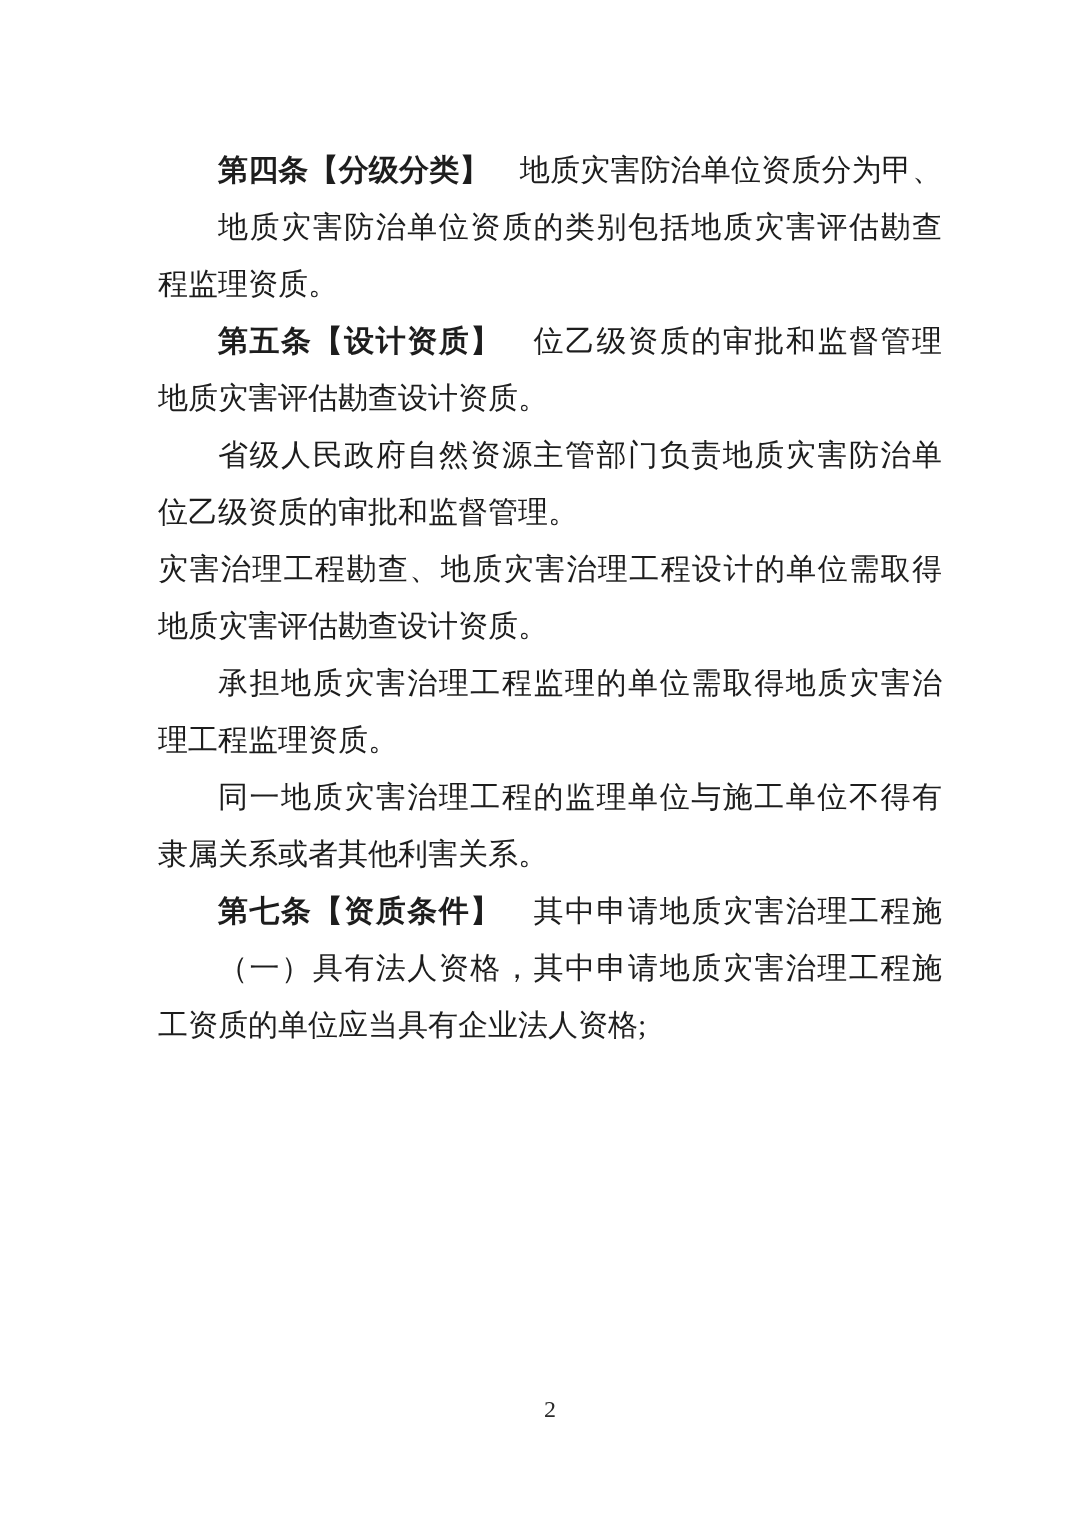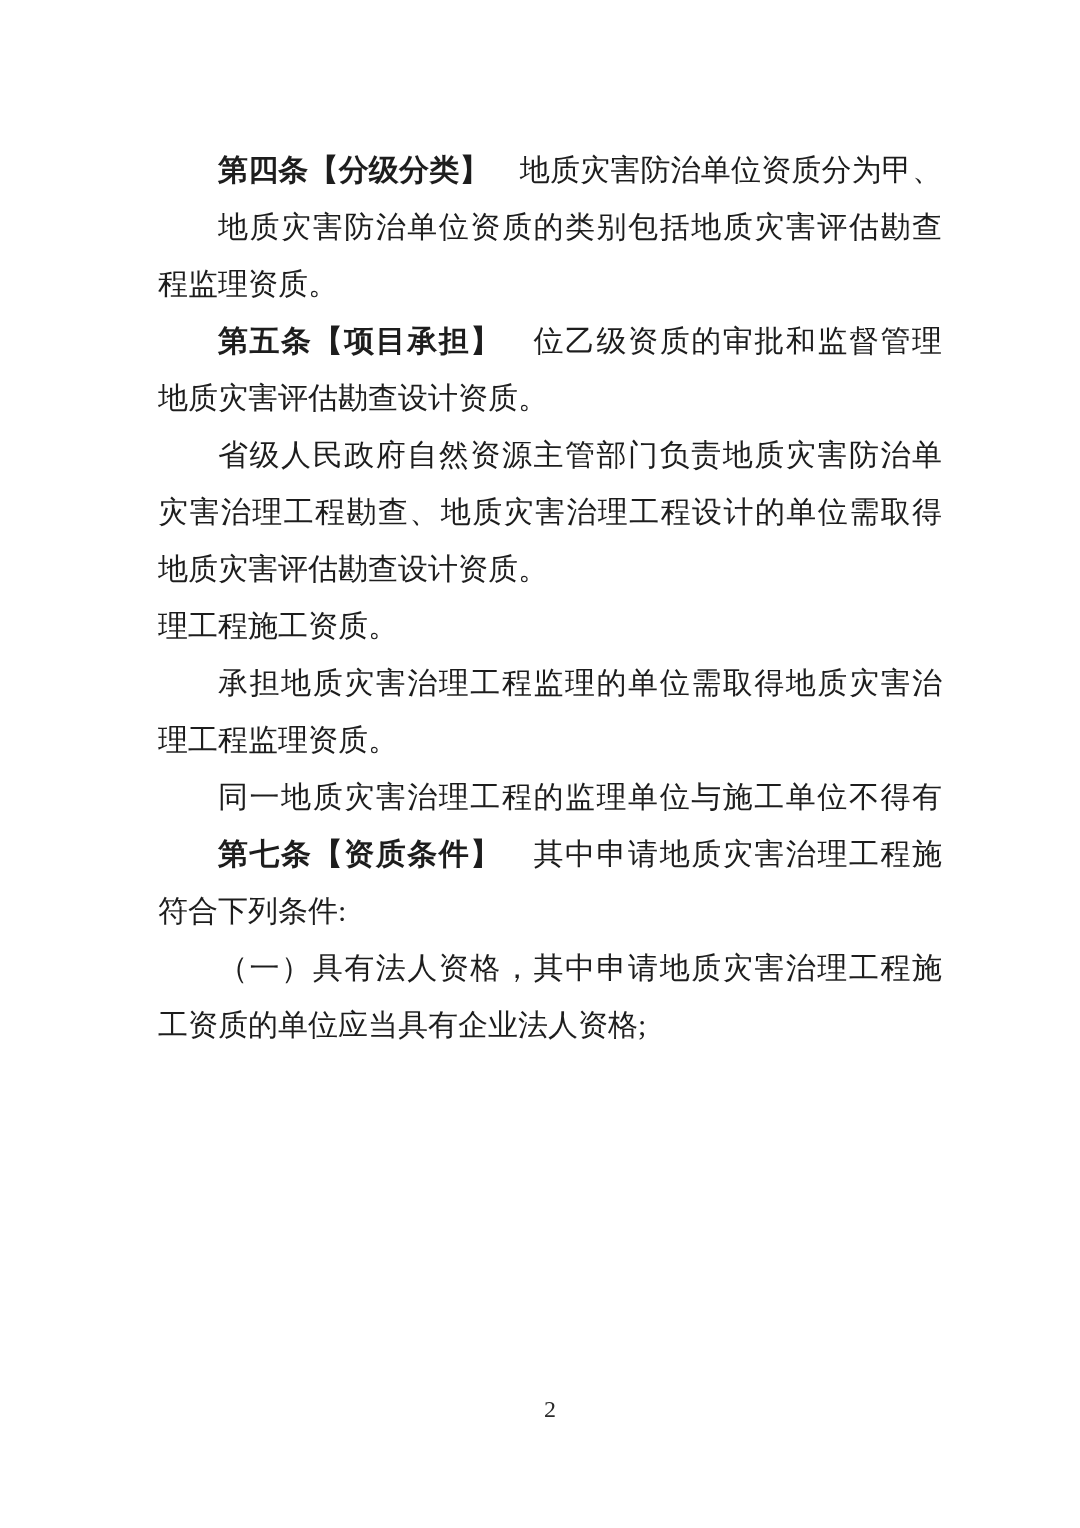--- a/index.html
+++ b/index.html
@@ -55,28 +55,28 @@
   }
 </style>
 </head>
 <body>
 
 <main class="page">
   <section class="text-block" id="document-body">
       <div class="line fill indent"><span class="seg bold">第四条【分级分类】</span><span class="seg">　地质灾害防治单位资质分为甲、</span></div>
       <div class="line fill indent"><span class="seg">地质灾害防治单位资质的类别包括地质灾害评估勘查</span></div>
       <div class="line"><span class="seg">程监理资质。</span></div>
-      <div class="line fill indent"><span class="seg bold">第五条【项目承担】</span><span class="seg">　位乙级资质的审批和监督管理</span></div>
+      <div class="line fill indent"><span class="seg bold">第五条【设计资质】</span><span class="seg">　位乙级资质的审批和监督管理</span></div>
       <div class="line"><span class="seg">地质灾害评估勘查设计资质。</span></div>
       <div class="line fill indent"><span class="seg">省级人民政府自然资源主管部门负责地质灾害防治单</span></div>
+      <div class="line"><span class="seg">位乙级资质的审批和监督管理。</span></div>
       <div class="line fill"><span class="seg">灾害治理工程勘查、地质灾害治理工程设计的单位需取得</span></div>
       <div class="line"><span class="seg">地质灾害评估勘查设计资质。</span></div>
-      <div class="line"><span class="seg">理工程施工资质。</span></div>
       <div class="line fill indent"><span class="seg">承担地质灾害治理工程监理的单位需取得地质灾害治</span></div>
       <div class="line"><span class="seg">理工程监理资质。</span></div>
       <div class="line fill indent"><span class="seg">同一地质灾害治理工程的监理单位与施工单位不得有</span></div>
+      <div class="line"><span class="seg">隶属关系或者其他利害关系。</span></div>
       <div class="line fill indent"><span class="seg bold">第七条【资质条件】</span><span class="seg">　其中申请地质灾害治理工程施</span></div>
-      <div class="line"><span class="seg">符合下列条件:</span></div>
       <div class="line fill indent"><span class="seg">（一）具有法人资格，其中申请地质灾害治理工程施</span></div>
       <div class="line"><span class="seg">工资质的单位应当具有企业法人资格;</span></div>
     </section>
   <div class="page-number">2</div>
 </main>
 
 </body></html>

